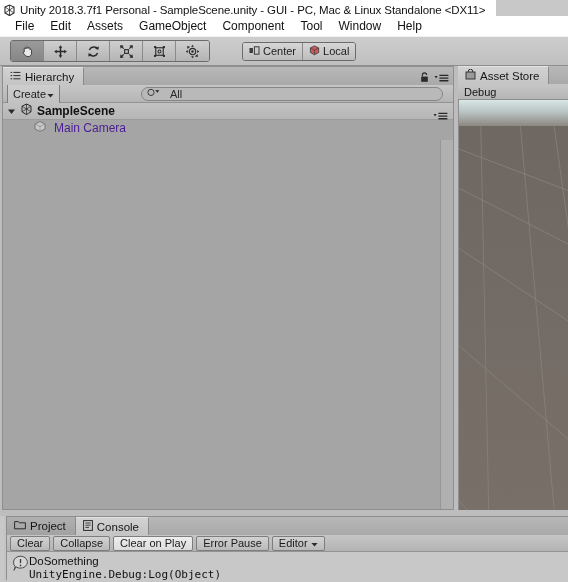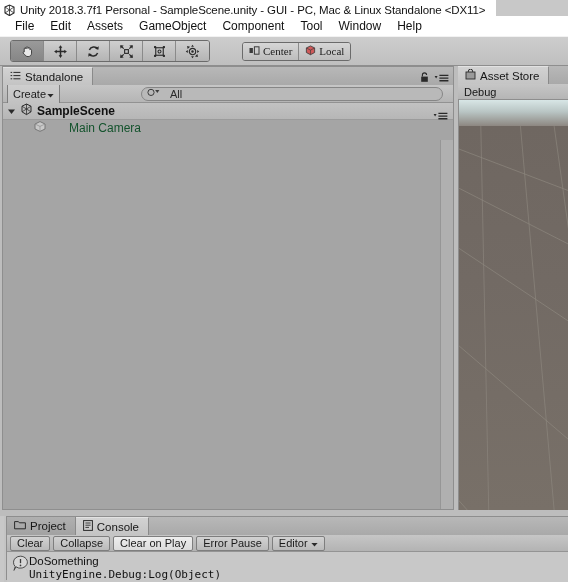--- a/index.html
+++ b/index.html
@@ -63,21 +63,21 @@
   .pivot-group {
     display: flex; margin-left: 32px;
     border: 1px solid #6b6b6b; border-radius: 3px; overflow: hidden;
     height: 19px;
   }
   .pivot-btn {
     background: linear-gradient(#d6d6d6, #bdbdbd);
     border-right: 1px solid #8a8a8a;
     display: flex; align-items: center; justify-content: center; gap: 3px;
     padding: 0 6px; height: 17px;
-    font-size: 11px; color: #1b1b1b; white-space: nowrap; font-family: Liberation Serif, serif;
+    font-size: 11px; color: #1b1b1b; white-space: nowrap;
   }
   .pivot-btn:last-child { border-right: none; }
 
   
   .workspace {
     position: absolute; left: 0; top: 66px; width: 568px; height: 450px;
     background: #bdbdbd;
   }
 
   
@@ -140,23 +140,23 @@
     background: linear-gradient(#c2c2c2, #b6b6b6);
     border-bottom: 1px solid #9b9b9b;
     padding-left: 4px;
     position: relative;
   }
   .scene-row .label {
     font-size: 12px; font-weight: bold; color: #111;
   }
   .scene-row-menu { position: absolute; right: 5px; top: 4px; }
   .go-row {
-    height: 16px; display: flex; align-items: center; gap: 22px;
+    height: 16px; display: flex; align-items: center; gap: 7px;
     padding-left: 30px;
-    font-size: 12px; color: #14532d;
+    font-size: 12px; color: #4c1d95;
   }
   .disc { display: inline-block; }
 
   
   .scene-panel {
     position: absolute; left: 458px; top: 0; width: 110px; height: 444px;
     background: #a5a5a5;
   }
   .scene-tabstrip {
     height: 18px;
@@ -356,21 +356,21 @@
     <div class="hier-panel">
 
       <div class="tabstrip">
         <div class="tab active">
           <span>
             <svg width="11" height="10" viewBox="0 0 11 10">
               <path d="M0.6 1.4 H2.2 M0.6 4.6 H2.2 M0.6 7.8 H2.2" stroke="#2a2a2a" stroke-width="1"></path>
               <path d="M3.4 1.4 H10.4 M3.4 4.6 H10.4 M3.4 7.8 H10.4" stroke="#2a2a2a" stroke-width="1"></path>
             </svg>
           </span>
-          <span>Standalone</span>
+          <span>Hierarchy</span>
         </div>
         <div class="tab-right">
           <span>
             <svg width="9" height="11" viewBox="0 0 9 11">
               <path d="M2.4 4.6 V3 a2.1 2.1 0 0 1 4.2 0" fill="none" stroke="#2a2a2a" stroke-width="1.1"></path>
               <rect x="1.2" y="4.6" width="6.6" height="5.2" fill="#2a2a2a"></rect>
             </svg>
           </span>
           <span>
             <svg width="15" height="9" viewBox="0 0 15 9">

